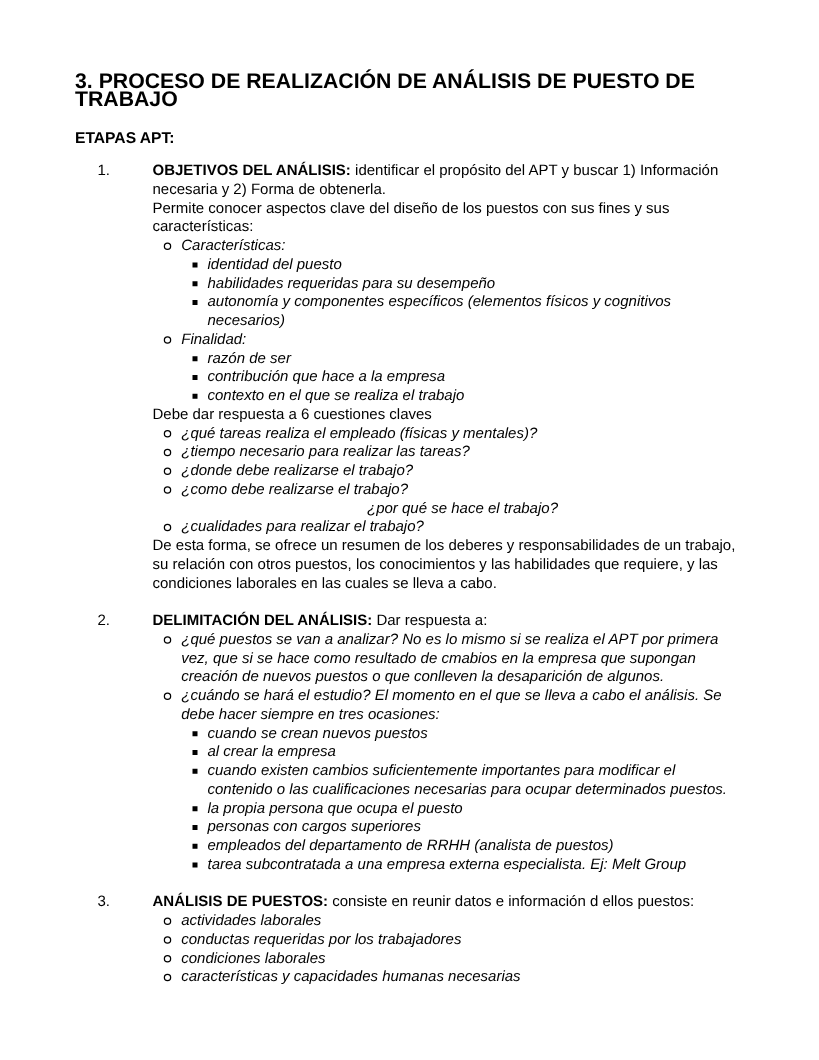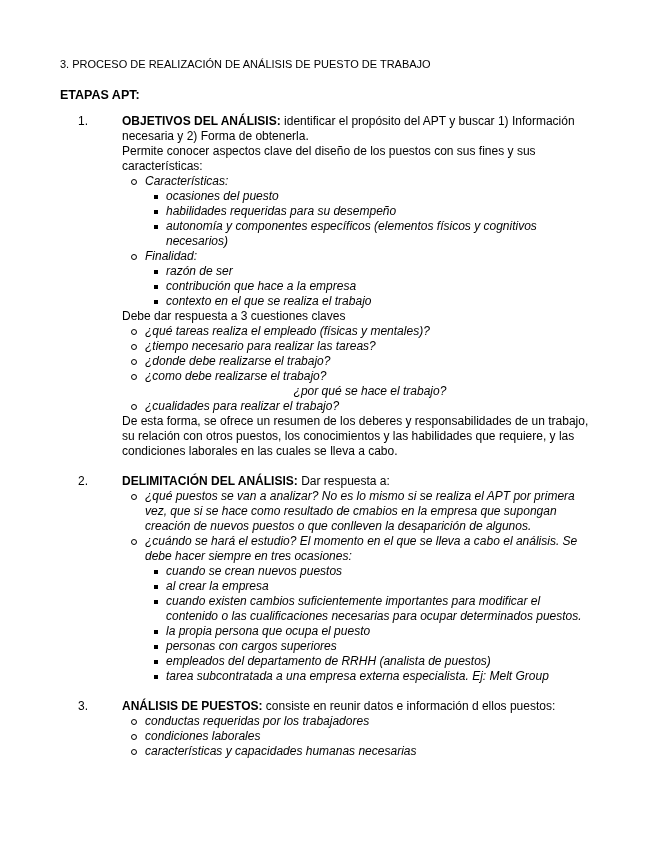--- a/index.html
+++ b/index.html
@@ -10,21 +10,21 @@
     height: 848px;
     margin: 0 auto;
     background: #ffffff;
     padding: 57px 60px 0 60px;
     font-family: "Liberation Sans", sans-serif;
     font-size: 12px;
     line-height: 15px;
     color: #000000;
     overflow: hidden;
   }
-  .title    { font-weight: 400; font-size: 11px; margin: 0 0 16px 0; }
+  .title    { font-weight: 700; font-size: 17px; margin: 0 0 16px 0; }
   .subtitle { font-weight: 700; font-size: 12.5px; margin: 0 0 11px 0; }
   .b { font-weight: 700; }
   .para { margin: 0; }
   .section { display: flex; margin: 0 0 15px 0; padding-left: 18px; }
   .section:last-child { margin-bottom: 0; }
   .num { flex: 0 0 19px; }
   .content { flex: 1; min-width: 0; margin-left: 25px; }
   
   .b2 { display: flex; padding-left: 8px; }
   .m2 { flex: 0 0 15px; position: relative; }
@@ -62,21 +62,21 @@
     <div class="content">
       <p class="para"><span class="b">OBJETIVOS DEL ANÁLISIS:</span> <span>identificar el propósito del APT y buscar 1) Información necesaria y 2) Forma de obtenerla.</span></p>
       <p class="para">Permite conocer aspectos clave del diseño de los puestos con sus fines y sus características:</p>
 
       <div class="b2">
         <span class="m2"></span>
         <span class="txt">Características:</span>
       </div>
       <div class="b3">
         <span class="m3"></span>
-        <span class="txt">ocasiones del puesto</span>
+        <span class="txt">identidad del puesto</span>
       </div>
       <div class="b3">
         <span class="m3"></span>
         <span class="txt">habilidades requeridas para su desempeño</span>
       </div>
       <div class="b3">
         <span class="m3"></span>
         <span class="txt">autonomía y componentes específicos (elementos físicos y cognitivos necesarios)</span>
       </div>
 
@@ -90,21 +90,21 @@
       </div>
       <div class="b3">
         <span class="m3"></span>
         <span class="txt">contribución que hace a la empresa</span>
       </div>
       <div class="b3">
         <span class="m3"></span>
         <span class="txt">contexto en el que se realiza el trabajo</span>
       </div>
 
-      <p class="para">Debe dar respuesta a 3 cuestiones claves</p>
+      <p class="para">Debe dar respuesta a 6 cuestiones claves</p>
 
       <div class="b2">
         <span class="m2"></span>
         <span class="txt">¿qué tareas realiza el empleado (físicas y mentales)?</span>
       </div>
       <div class="b2">
         <span class="m2"></span>
         <span class="txt">¿tiempo necesario para realizar las tareas?</span>
       </div>
       <div class="b2">
@@ -170,20 +170,24 @@
     </div>
   </div>
 
   <div class="section">
     <span class="num">3.</span>
     <div class="content">
       <p class="para"><span class="b">ANÁLISIS DE PUESTOS:</span> <span>consiste en reunir datos e información d ellos puestos:</span></p>
 
       <div class="b2">
         <span class="m2"></span>
+        <span class="txt">actividades laborales</span>
+      </div>
+      <div class="b2">
+        <span class="m2"></span>
         <span class="txt">conductas requeridas por los trabajadores</span>
       </div>
       <div class="b2">
         <span class="m2"></span>
         <span class="txt">condiciones laborales</span>
       </div>
       <div class="b2">
         <span class="m2"></span>
         <span class="txt">características y capacidades humanas necesarias</span>
       </div>

